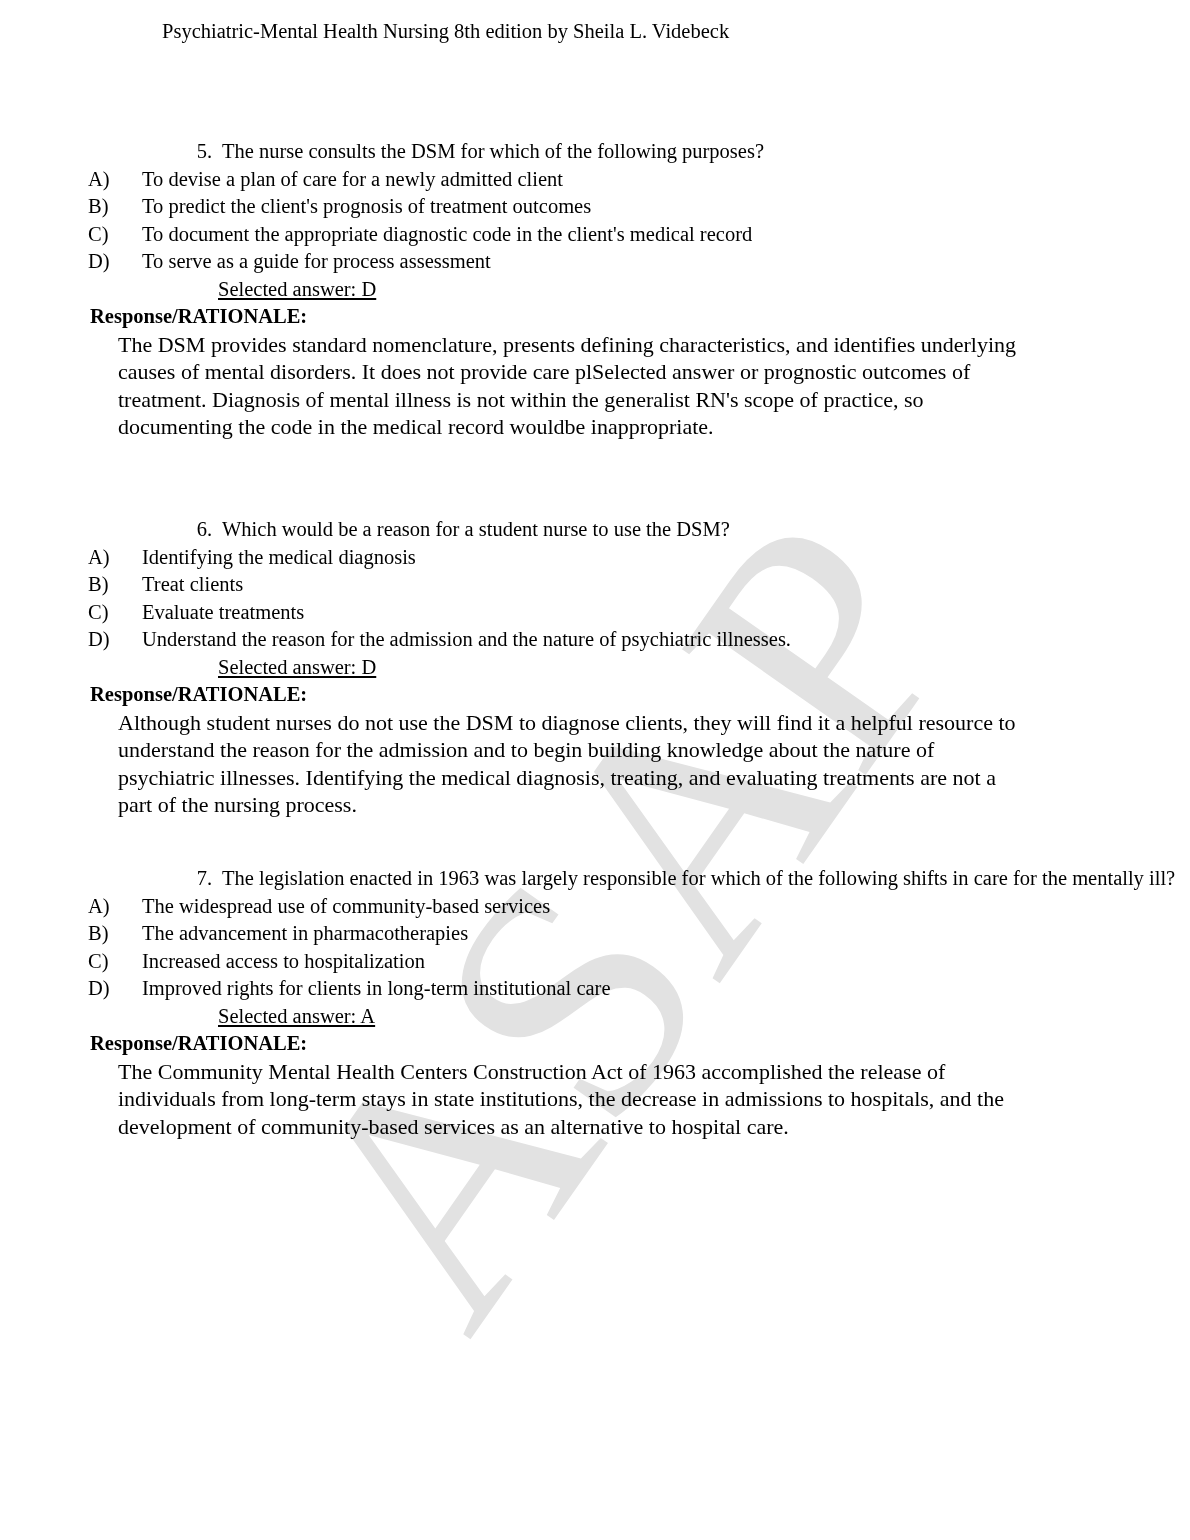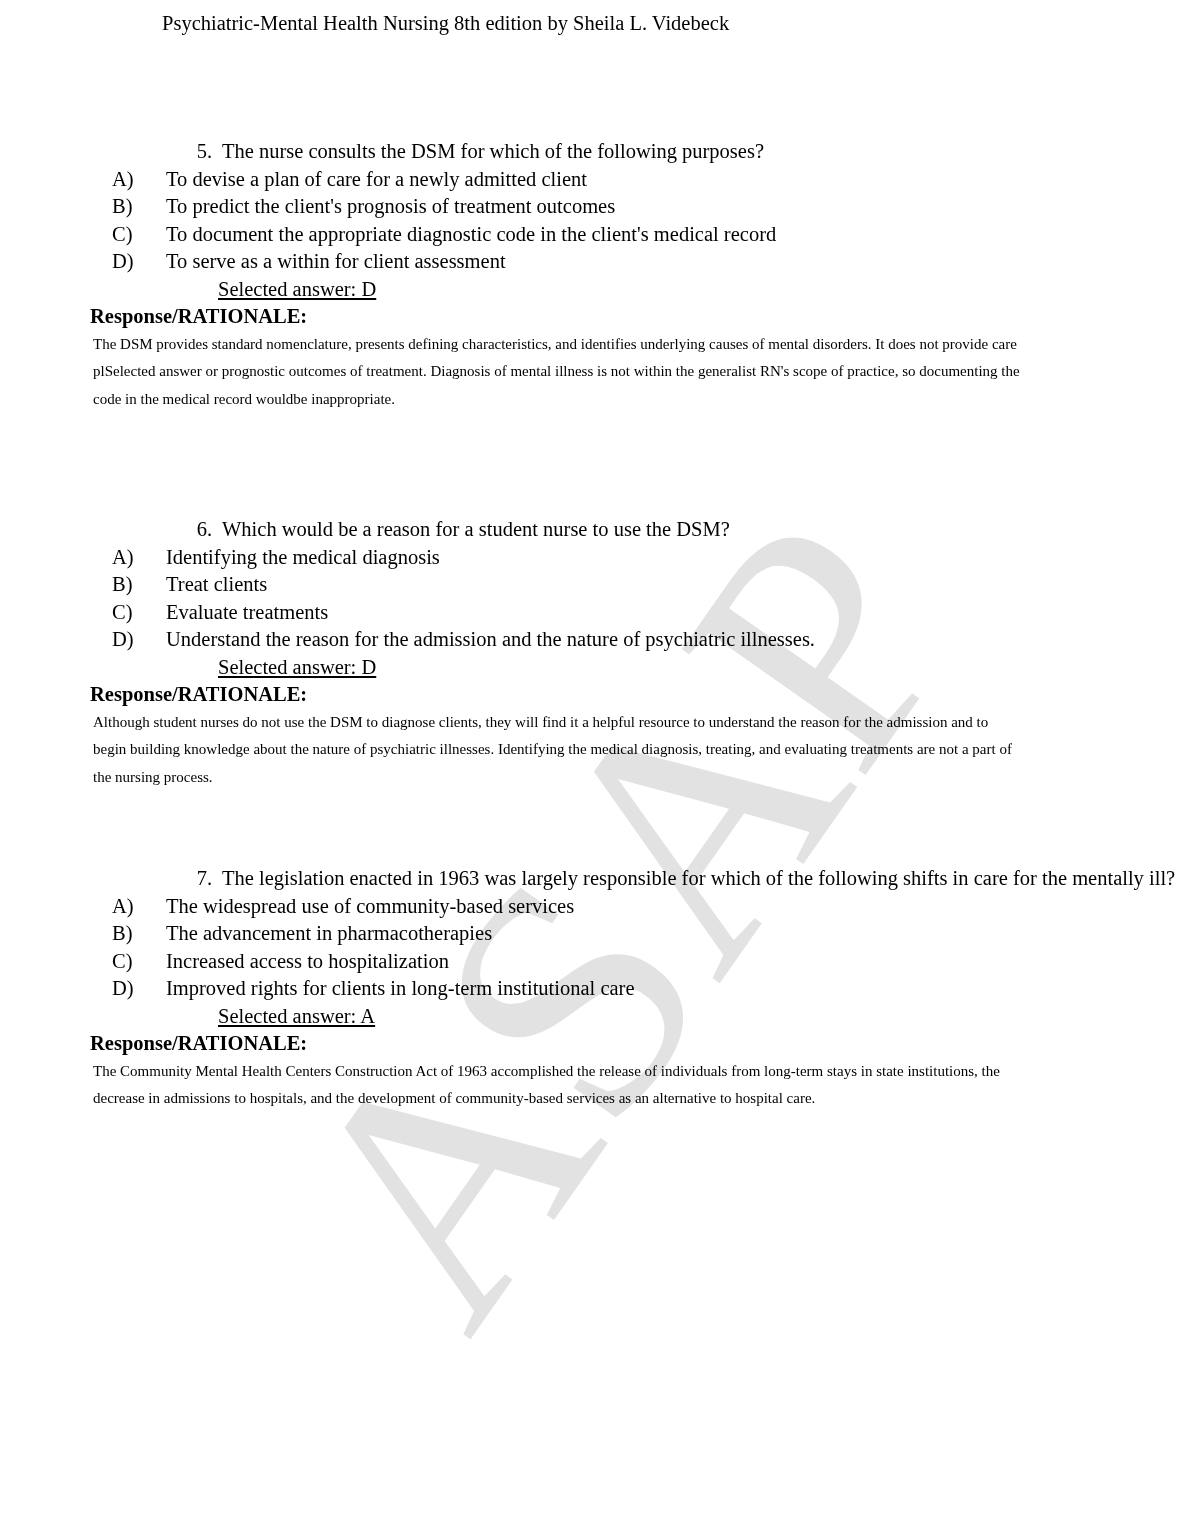--- a/index.html
+++ b/index.html
@@ -33,21 +33,21 @@
     font-weight: 400;
     fill: #e2e2e2;
   }
   .content {
     position: relative;
     z-index: 2;
   }
   .header {
     position: absolute;
     left: 162px;
-    top: 12px;
+    top: 20px;
     font-size: 20.5px;
     font-family: "Liberation Serif", serif;
     white-space: nowrap;
   }
   .qblock {
     position: absolute;
     left: 0;
     width: 1190px;
   }
   .qline {
@@ -65,21 +65,21 @@
     font-size: 20.5px;
   }
   .qtext {
     display: block;
     margin-left: 40px;
     font-size: 20.5px;
     line-height: 27.5px;
   }
   .opt {
     position: relative;
-    margin-left: 112px;
+    margin-left: 88px;
     font-size: 20.5px;
     line-height: 27.5px;
   }
   .opt-letter {
     display: inline-block;
     width: 54px;
     font-size: 20.5px;
   }
   .opt-text {
     font-size: 20.5px;
@@ -90,23 +90,23 @@
     line-height: 27.5px;
     text-decoration: underline;
   }
   .rationale-label {
     margin-left: 90px;
     font-size: 20.5px;
     line-height: 27.5px;
     font-weight: bold;
   }
   .rationale-body {
-    margin-left: 93px;
+    margin-left: 118px;
     margin-right: 170px;
-    font-size: 15px;
+    font-size: 22px;
     line-height: 27.5px;
     text-align: left;
   }
 </style>
 </head>
 <body>
 
 <div class="page">
 
   <svg class="watermark" viewBox="0 0 1190 1540" xmlns="http://www.w3.org/2000/svg">
@@ -125,21 +125,21 @@
       <div class="opt">
         <span class="opt-letter">A)</span><span class="opt-text">To devise a plan of care for a newly admitted client</span>
       </div>
       <div class="opt">
         <span class="opt-letter">B)</span><span class="opt-text">To predict the client's prognosis of treatment outcomes</span>
       </div>
       <div class="opt">
         <span class="opt-letter">C)</span><span class="opt-text">To document the appropriate diagnostic code in the client's medical record</span>
       </div>
       <div class="opt">
-        <span class="opt-letter">D)</span><span class="opt-text">To serve as a within for client assessment</span>
+        <span class="opt-letter">D)</span><span class="opt-text">To serve as a guide for process assessment</span>
       </div>
       <div class="selected">Selected answer: D</div>
       <div class="rationale-label">Response/RATIONALE:</div>
       <div class="rationale-body">The DSM provides standard nomenclature, presents defining characteristics, and identifies underlying causes of mental disorders. It does not provide care plSelected answer or prognostic outcomes of treatment. Diagnosis of mental illness is not within the generalist RN's scope of practice, so documenting the code in the medical record wouldbe inappropriate.</div>
     </div>
 
     <div class="qblock" style="top:516px;">
       <div class="qline">
         <span class="qnum">6.</span>
         <span class="qtext">Which would be a reason for a student nurse to use the DSM?</span>

